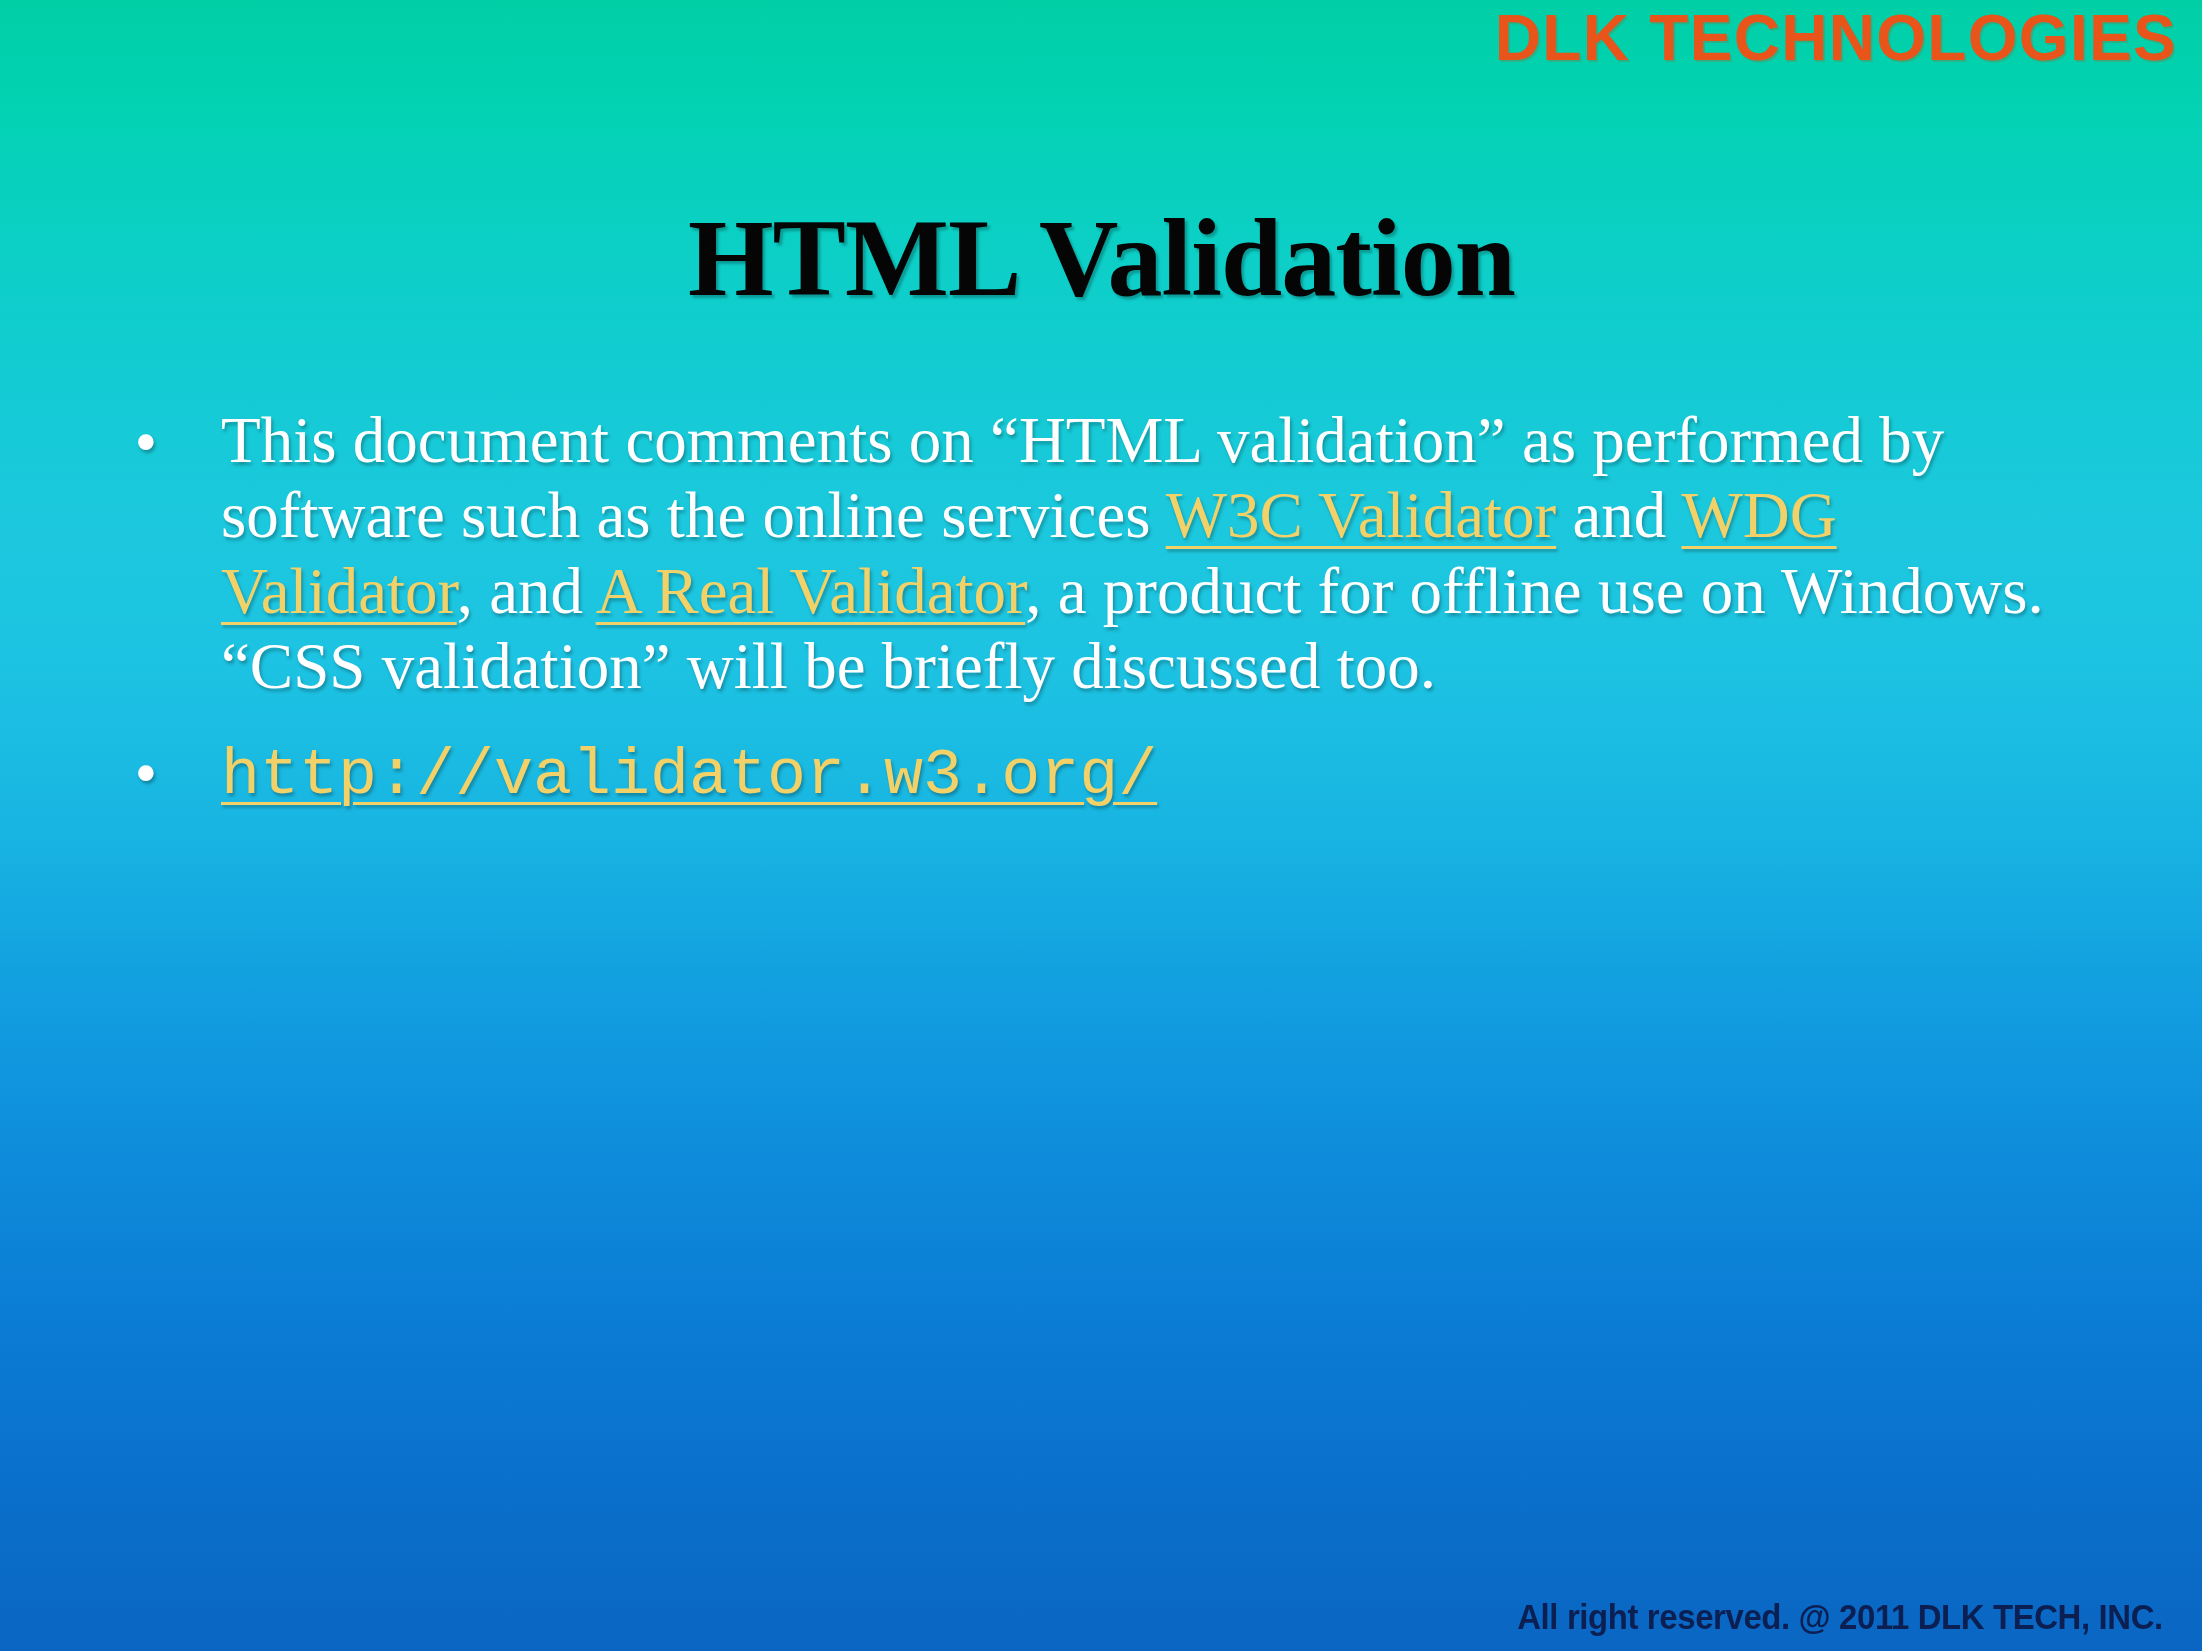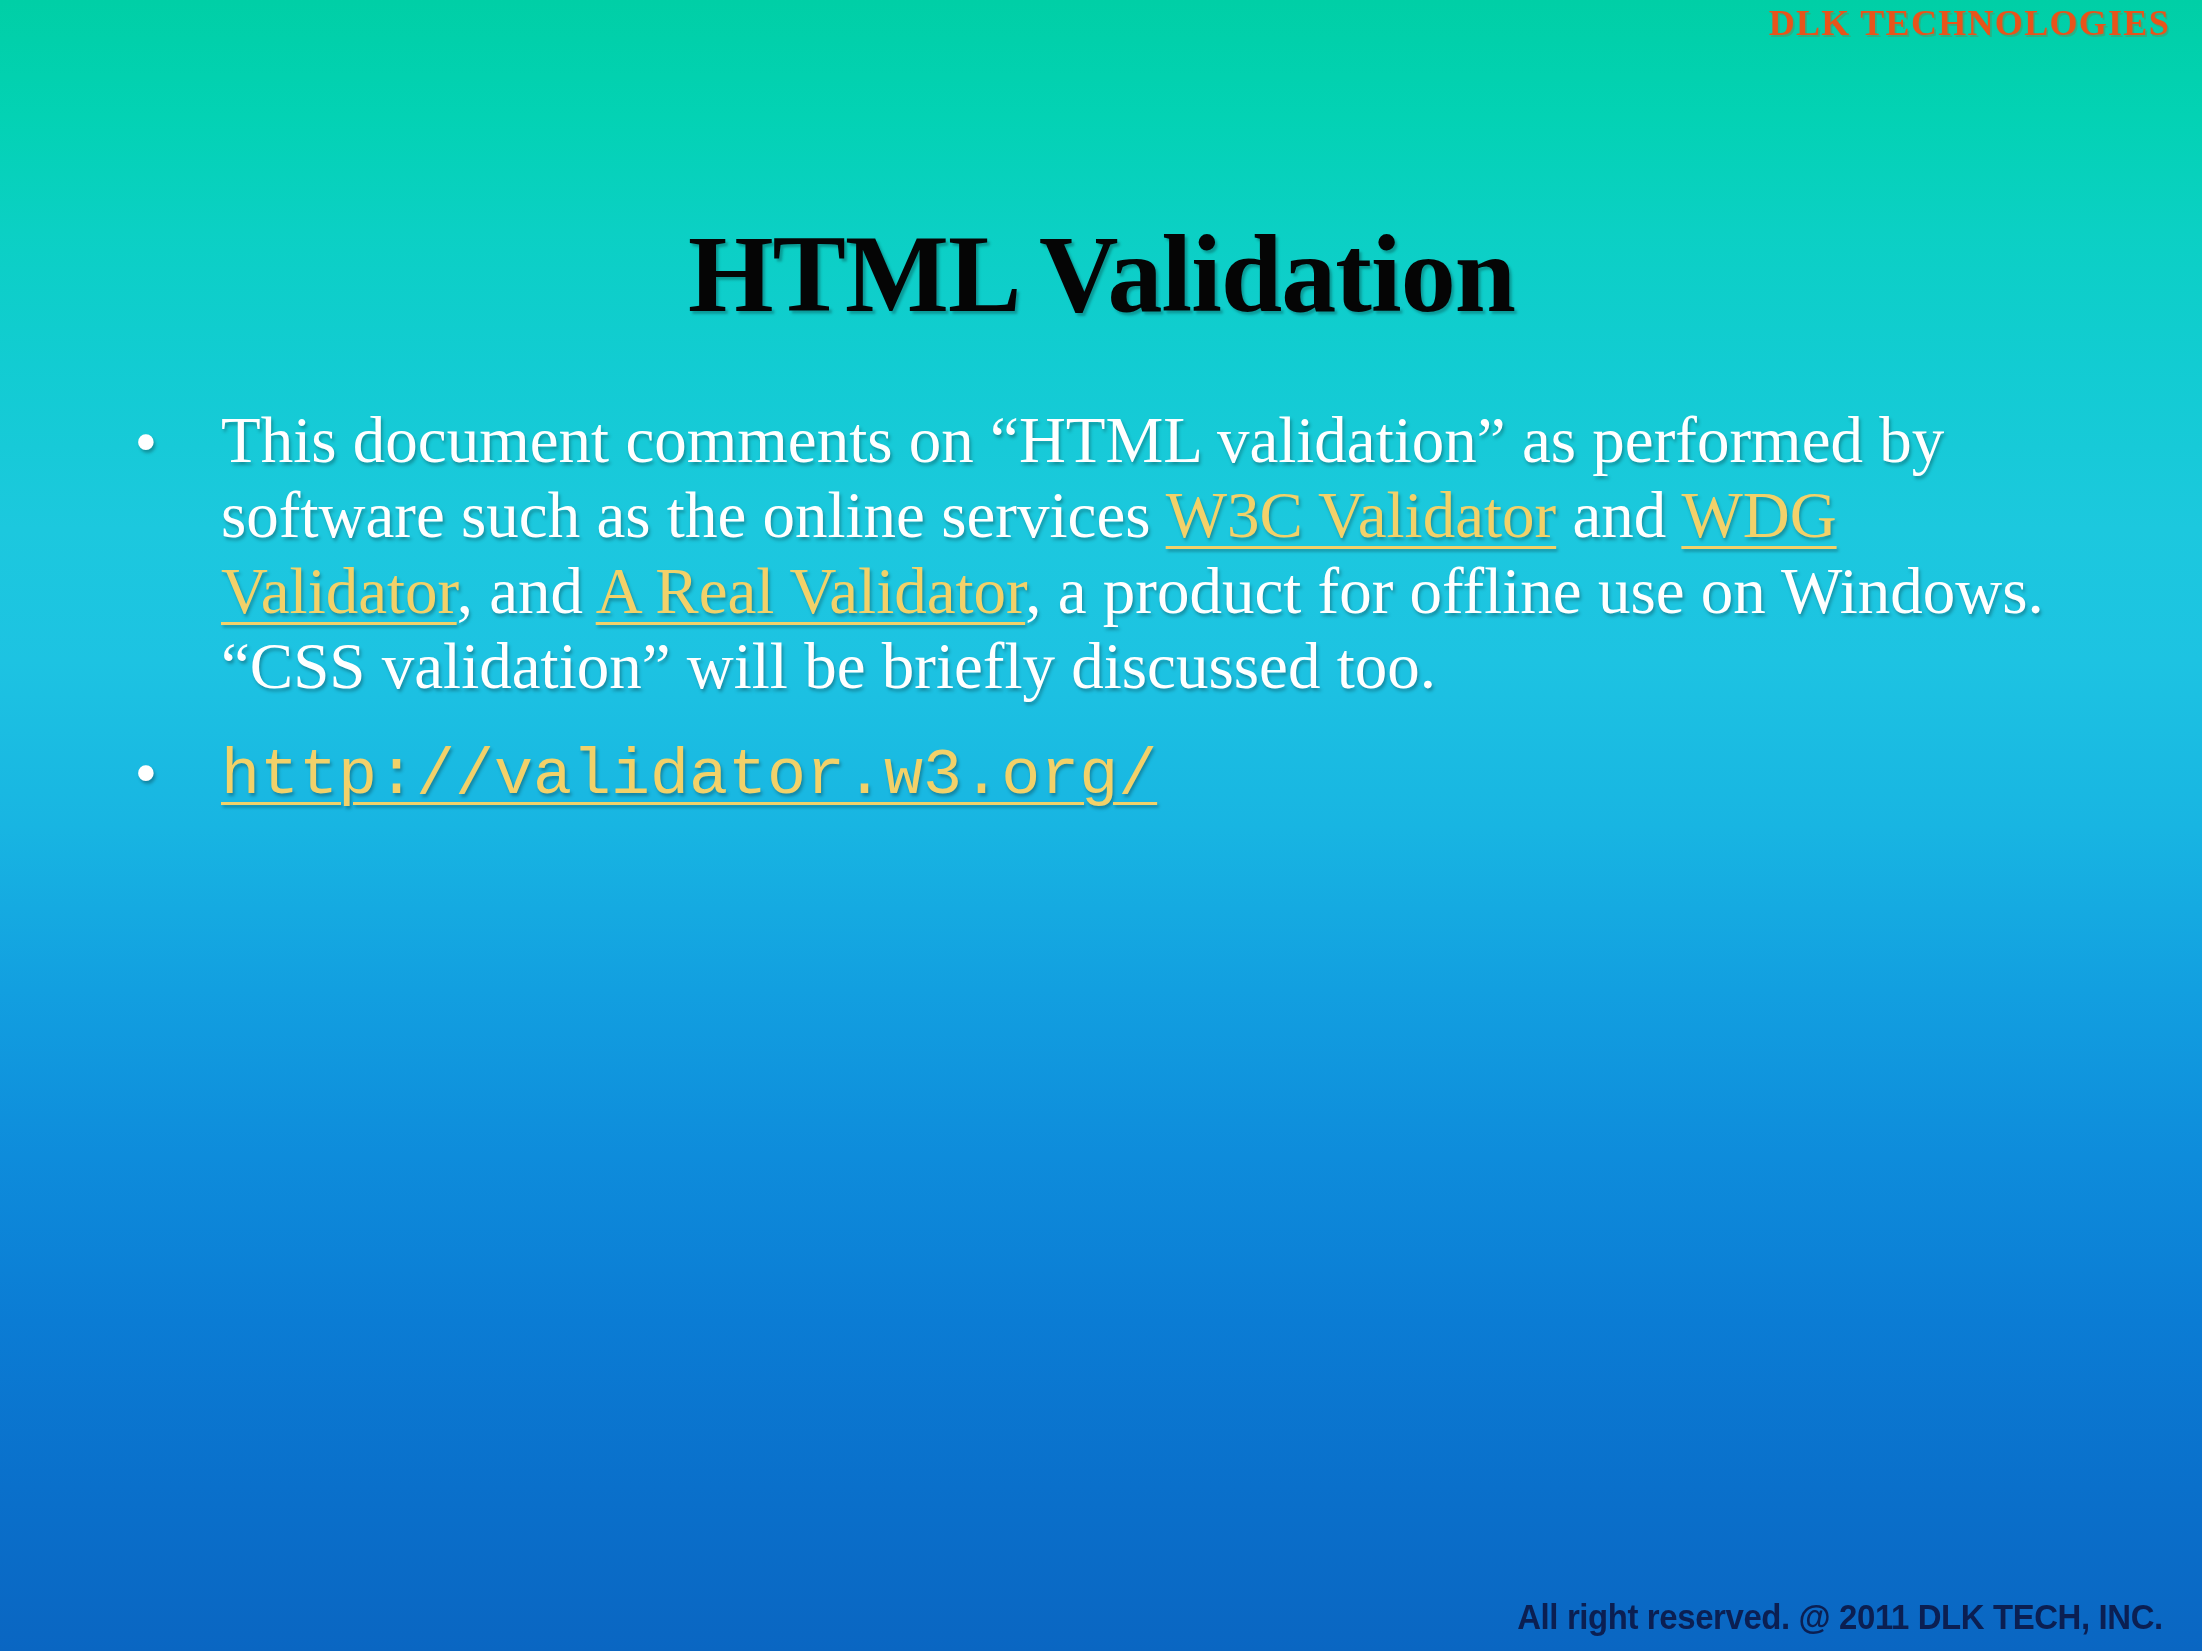--- a/index.html
+++ b/index.html
@@ -25,35 +25,35 @@
         #0B7CD4 80%,
         #0A70CB 90%,
         #0A66C2 100%);
     font-family: "Liberation Serif", "DejaVu Serif", serif;
   }
 
   
   #brand {
     position: absolute;
     top: 5.2px;
-    right: 33px;
-    font-family: Liberation Serif, serif;
+    right: 26px;
+    font-family: Liberation Sans, sans-serif;
     font-weight: bold;
-    font-size: 36px;
+    font-size: 64px;
     letter-spacing: 1.3px;
     color: #E8541A;
     text-shadow: 1.7px 1.7px 0 rgba(120, 120, 60, 0.35);
     white-space: nowrap;
     line-height: 1.05;
   }
 
   
   #title {
     position: absolute;
-    top: 145px;
+    top: 129px;
     left: 0;
     width: 100%;
     text-align: center;
     font-family: "Liberation Serif", "DejaVu Serif", serif;
     font-weight: bold;
     font-size: 110px;
     line-height: 1.0;
     color: #050505;
     letter-spacing: -0.9px;
     text-shadow: 2.6px 2.6px 2.6px rgba(0, 0, 0, 0.25);

